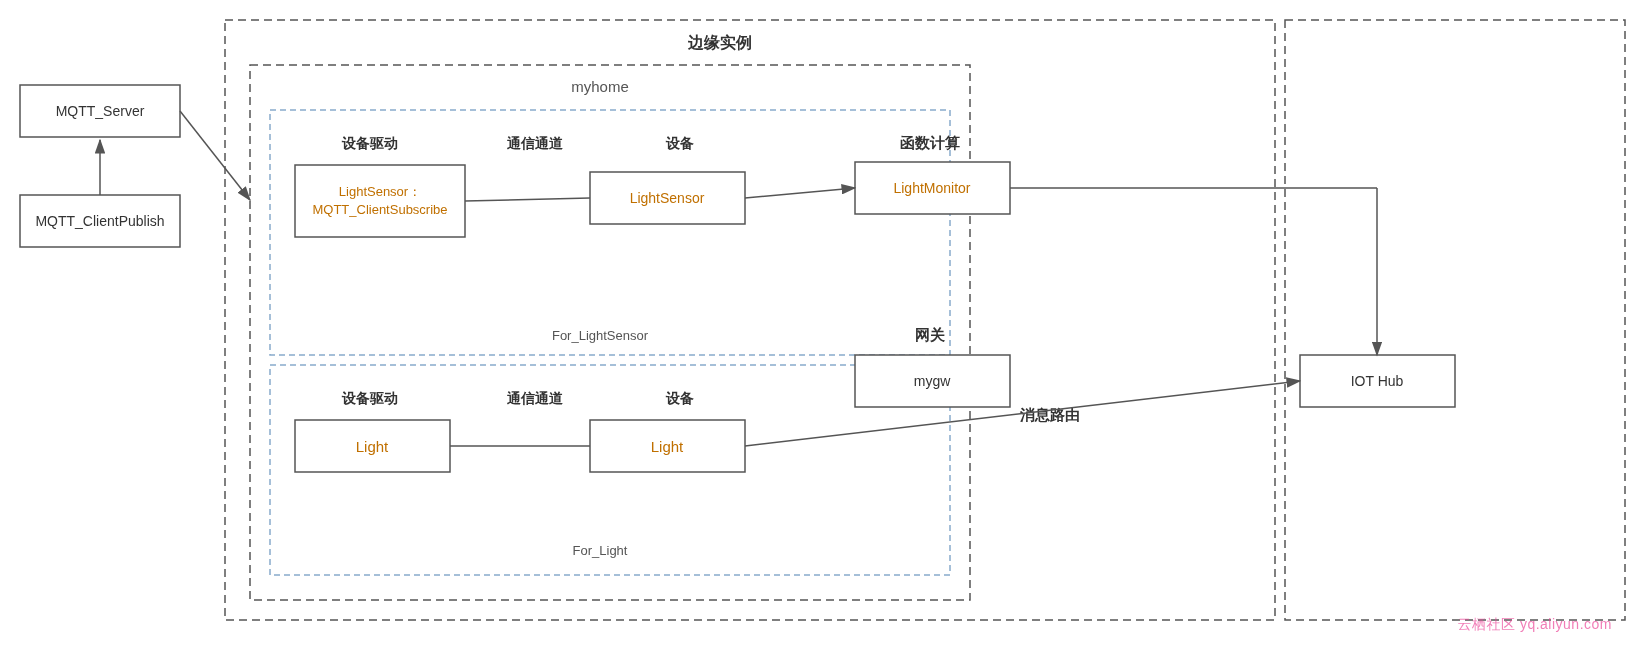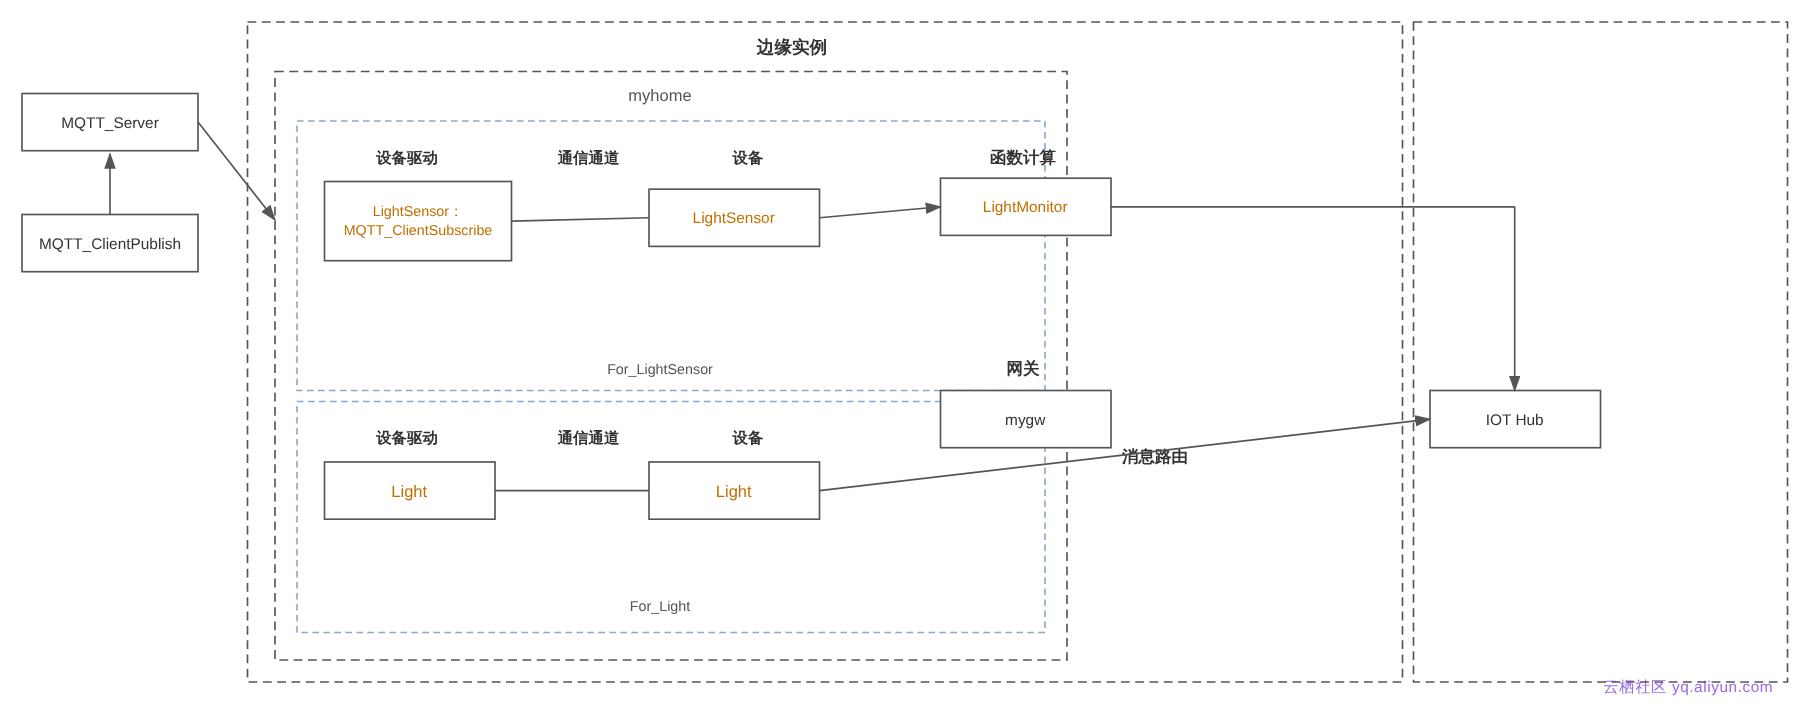--- a/index.html
+++ b/index.html
@@ -26,21 +26,21 @@
       top: 0; left: 0;
       width: 1652px;
       height: 652px;
     }
 
     .watermark {
       position: absolute;
       bottom: 18px;
       right: 40px;
       font-size: 14px;
-      color: #6d28d9;
+      color: #ec4899;
       opacity: 0.7;
       letter-spacing: 0.5px;
     }
   </style>
 </head>
 <body>
 
 <div class="diagram-container">
   <svg class="main-svg" viewBox="0 0 1652 652" xmlns="http://www.w3.org/2000/svg">
 

